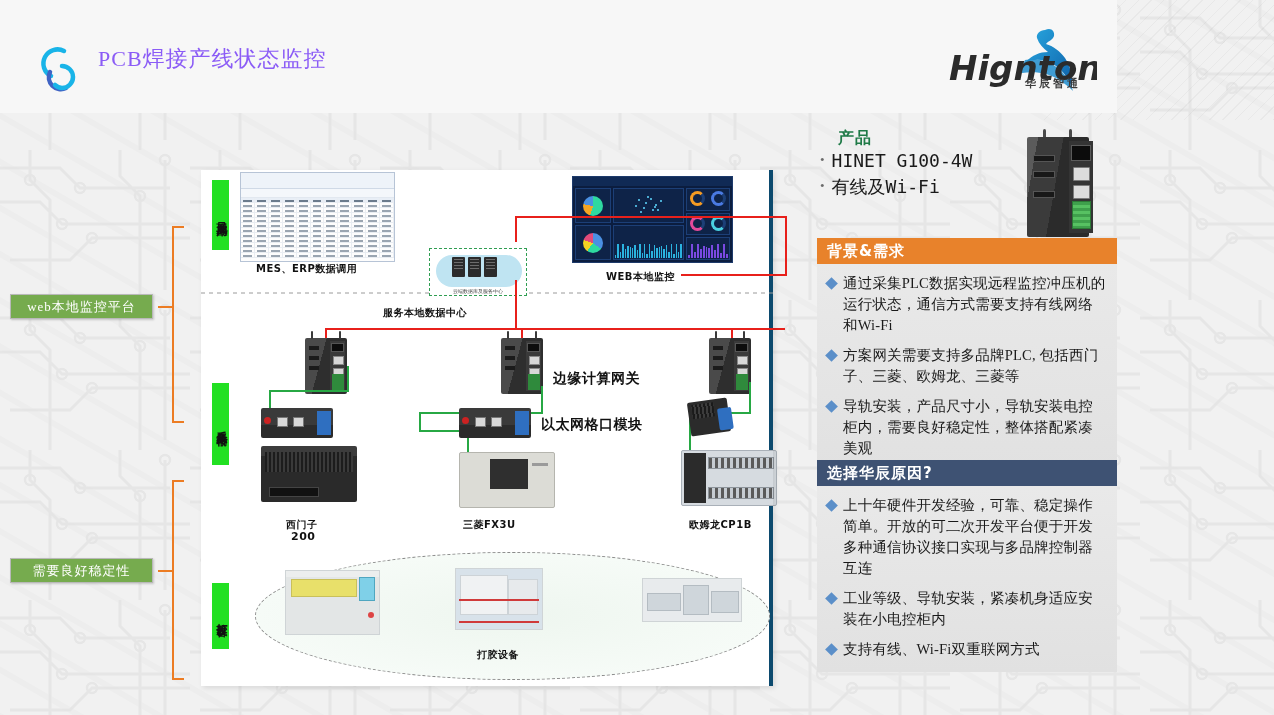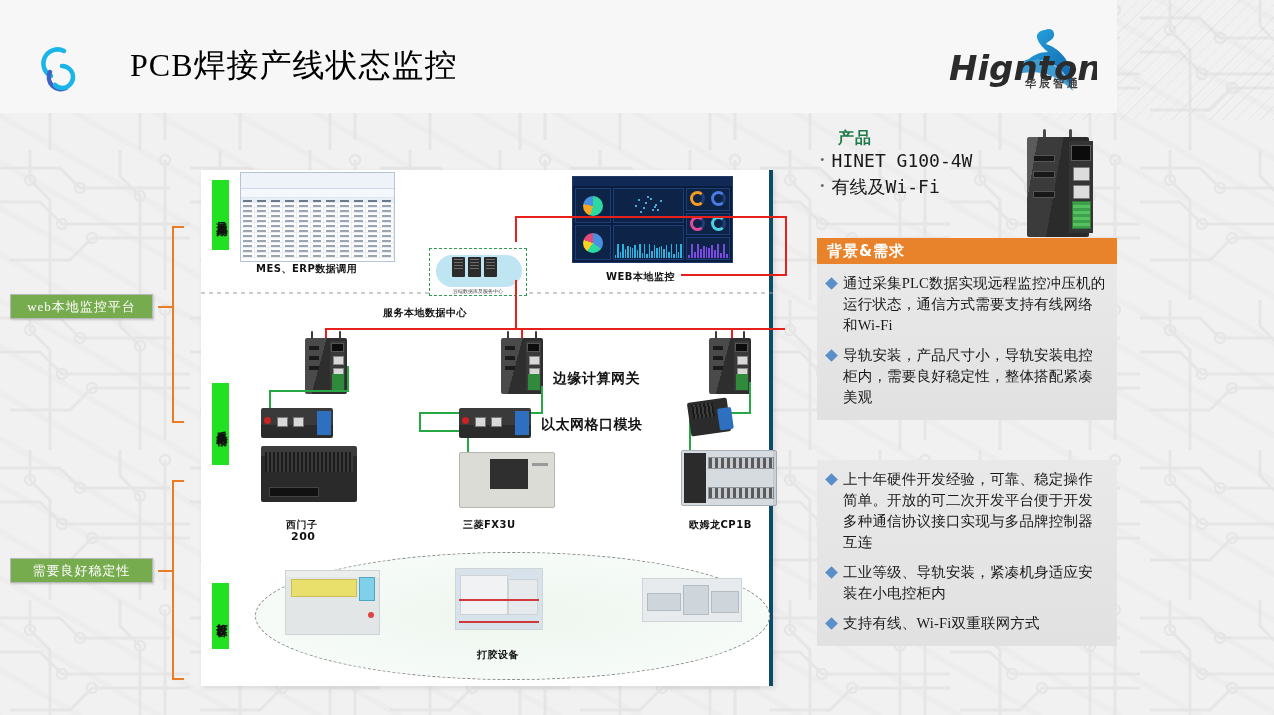--- a/index.html
+++ b/index.html
@@ -23,24 +23,23 @@
   }
 
   
   .header{
     position:absolute; left:0; top:0; width:1117px; height:113px;
     background:#f7f7f7;
   }
   .logo-mark{ position:absolute; left:34px; top:42px; width:56px; height:56px; }
   .slide-title{
     position:absolute; left:98px; top:44px;
-    font-size:32px; color:#000000; letter-spacing:1px;
+    font-size:22px; color:#8b5cf6; letter-spacing:1px;
     font-family:"Liberation Serif","DejaVu Serif",serif;
     white-space:nowrap;
-    margin-left:32px;
   }
   .brand-logo{ position:absolute; right:20px; top:22px; width:150px; height:74px; }
   .brand-cn{
     position:absolute; right:36px; top:76px;
     font-size:11px; color:#3b3b3b; letter-spacing:3px;
     font-family:"DejaVu Sans",sans-serif; font-weight:bold;
   }
 
   
   .diagram{
@@ -1048,26 +1047,31 @@
 
   <div class="sec" id="sec-0">
     <div class="sec-head" style="background: rgb(232, 130, 43);">背景&amp;需求</div>
     <div class="sec-body" id="sec-body-0">
         <div class="sec-li">
           <span class="bullet"></span>
           <span class="txt">通过采集PLC数据实现远程监控冲压机的运行状态，通信方式需要支持有线网络和Wi-Fi</span>
         </div>
         <div class="sec-li">
           <span class="bullet"></span>
+          <span class="txt">方案网关需要支持多品牌PLC, 包括西门子、三菱、欧姆龙、三菱等</span>
+        </div>
+        <div class="sec-li">
+          <span class="bullet"></span>
           <span class="txt">导轨安装，产品尺寸小，导轨安装电控柜内，需要良好稳定性，整体搭配紧凑美观</span>
         </div>
       </div>
   </div>
 
   <div class="sec" id="sec-1">
+    <div class="sec-head" style="background: rgb(62, 82, 115);">选择华辰原因?</div>
     <div class="sec-body" id="sec-body-1">
         <div class="sec-li">
           <span class="bullet"></span>
           <span class="txt">上十年硬件开发经验，可靠、稳定操作简单。开放的可二次开发平台便于开发多种通信协议接口实现与多品牌控制器互连</span>
         </div>
         <div class="sec-li">
           <span class="bullet"></span>
           <span class="txt">工业等级、导轨安装，紧凑机身适应安装在小电控柜内</span>
         </div>
         <div class="sec-li">

